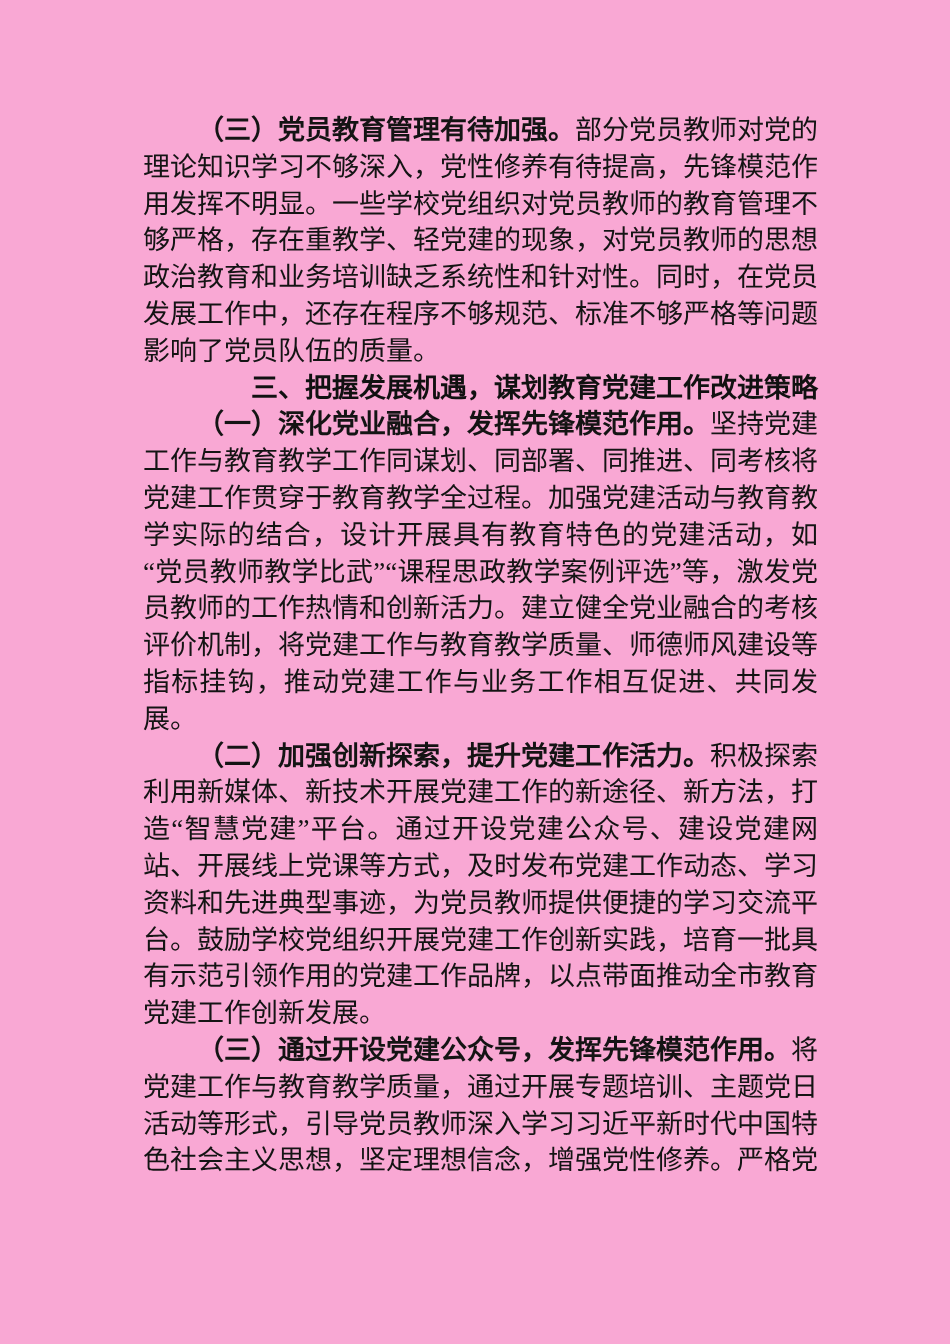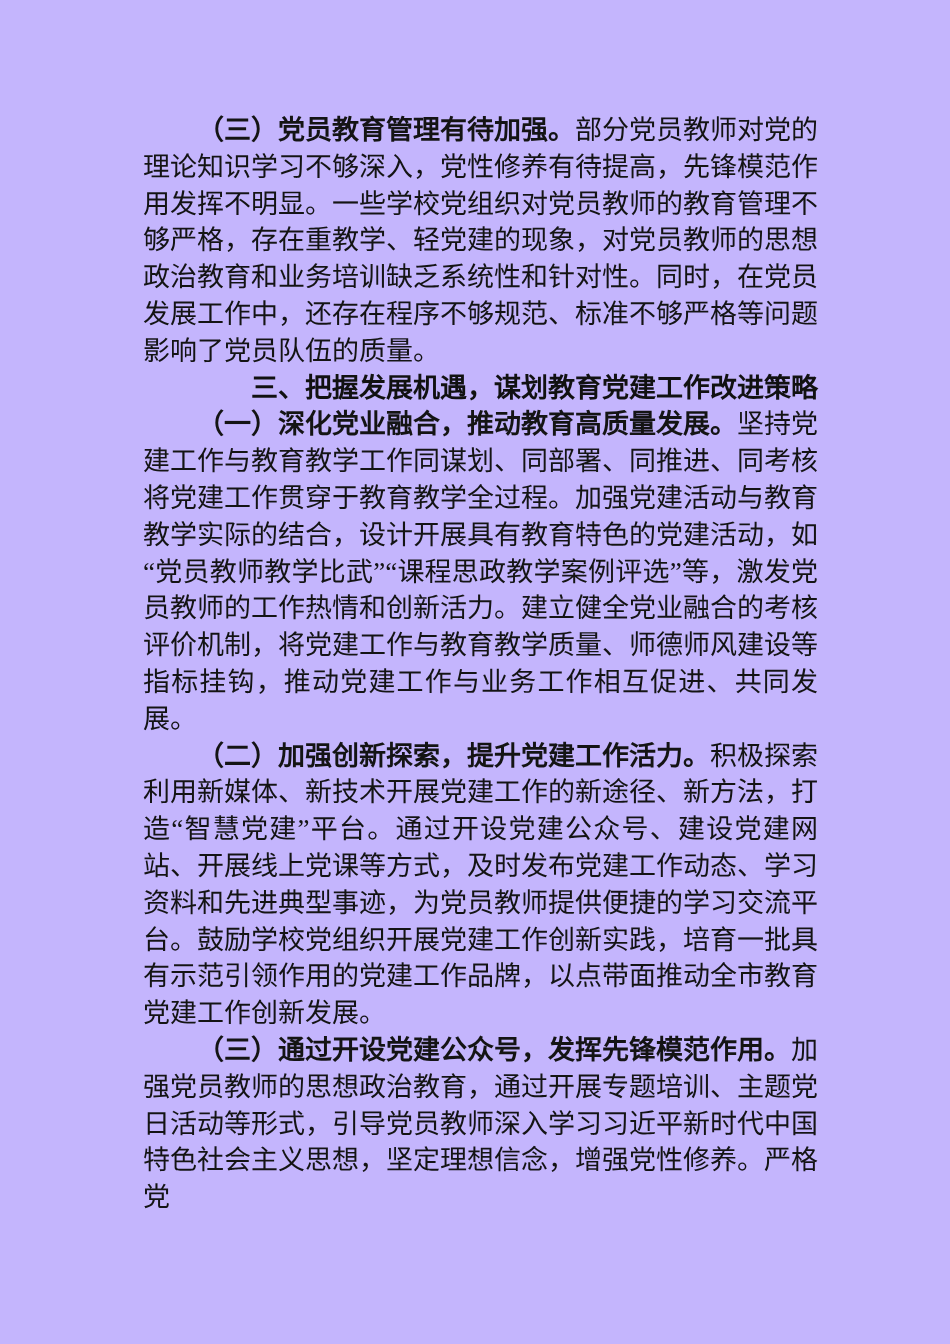--- a/index.html
+++ b/index.html
@@ -11,21 +11,21 @@
     width: 950px;
     height: 1344px;
     overflow: hidden;
     position: relative;
   }
   .page {
     box-sizing: border-box;
     width: 950px;
     height: 1344px;
     padding: 112px 132px 0 143px;
-    background: #c4b5fd;
+    background: #f9a8d4;
   }
   .para {
     margin: 0;
     font-family: "Liberation Serif", "DejaVu Serif", serif;
     font-size: 27px;
     line-height: 36.8px;
     letter-spacing: 0px;
     color: #141414;
     text-align: justify;
     text-indent: 2em;
@@ -49,19 +49,19 @@
 </head>
 <body>
 
 <div class="page">
 
   <p class="para"><span class="lead">（三）党员教育管理有待加强。</span><span>部分党员教师对党的理论知识学习不够深入，党性修养有待提高，先锋模范作用发挥不明显。一些学校党组织对党员教师的教育管理不够严格，存在重教学、轻党建的现象，对党员教师的思想政治教育和业务培训缺乏系统性和针对性。同时，在党员发展工作中，还存在程序不够规范、标准不够严格等问题影响了党员队伍的质量。</span></p>
 
   <h2 class="heading">三、把握发展机遇，谋划教育党建工作改进策略</h2>
 
 
-  <p class="para"><span class="lead">（一）深化党业融合，推动教育高质量发展。</span><span>坚持党建工作与教育教学工作同谋划、同部署、同推进、同考核将党建工作贯穿于教育教学全过程。加强党建活动与教育教学实际的结合，设计开展具有教育特色的党建活动，如“党员教师教学比武”“课程思政教学案例评选”等，激发党员教师的工作热情和创新活力。建立健全党业融合的考核评价机制，将党建工作与教育教学质量、师德师风建设等指标挂钩，推动党建工作与业务工作相互促进、共同发展。</span></p>
+  <p class="para"><span class="lead">（一）深化党业融合，发挥先锋模范作用。</span><span>坚持党建工作与教育教学工作同谋划、同部署、同推进、同考核将党建工作贯穿于教育教学全过程。加强党建活动与教育教学实际的结合，设计开展具有教育特色的党建活动，如“党员教师教学比武”“课程思政教学案例评选”等，激发党员教师的工作热情和创新活力。建立健全党业融合的考核评价机制，将党建工作与教育教学质量、师德师风建设等指标挂钩，推动党建工作与业务工作相互促进、共同发展。</span></p>
 
   <p class="para"><span class="lead">（二）加强创新探索，提升党建工作活力。</span><span>积极探索利用新媒体、新技术开展党建工作的新途径、新方法，打造“智慧党建”平台。通过开设党建公众号、建设党建网站、开展线上党课等方式，及时发布党建工作动态、学习资料和先进典型事迹，为党员教师提供便捷的学习交流平台。鼓励学校党组织开展党建工作创新实践，培育一批具有示范引领作用的党建工作品牌，以点带面推动全市教育党建工作创新发展。</span></p>
 
-  <p class="para"><span class="lead">（三）通过开设党建公众号，发挥先锋模范作用。</span><span>加强党员教师的思想政治教育，通过开展专题培训、主题党日活动等形式，引导党员教师深入学习习近平新时代中国特色社会主义思想，坚定理想信念，增强党性修养。严格党</span></p>
+  <p class="para"><span class="lead">（三）通过开设党建公众号，发挥先锋模范作用。</span><span>将党建工作与教育教学质量，通过开展专题培训、主题党日活动等形式，引导党员教师深入学习习近平新时代中国特色社会主义思想，坚定理想信念，增强党性修养。严格党</span></p>
 
 </div>
 
 </body></html>

